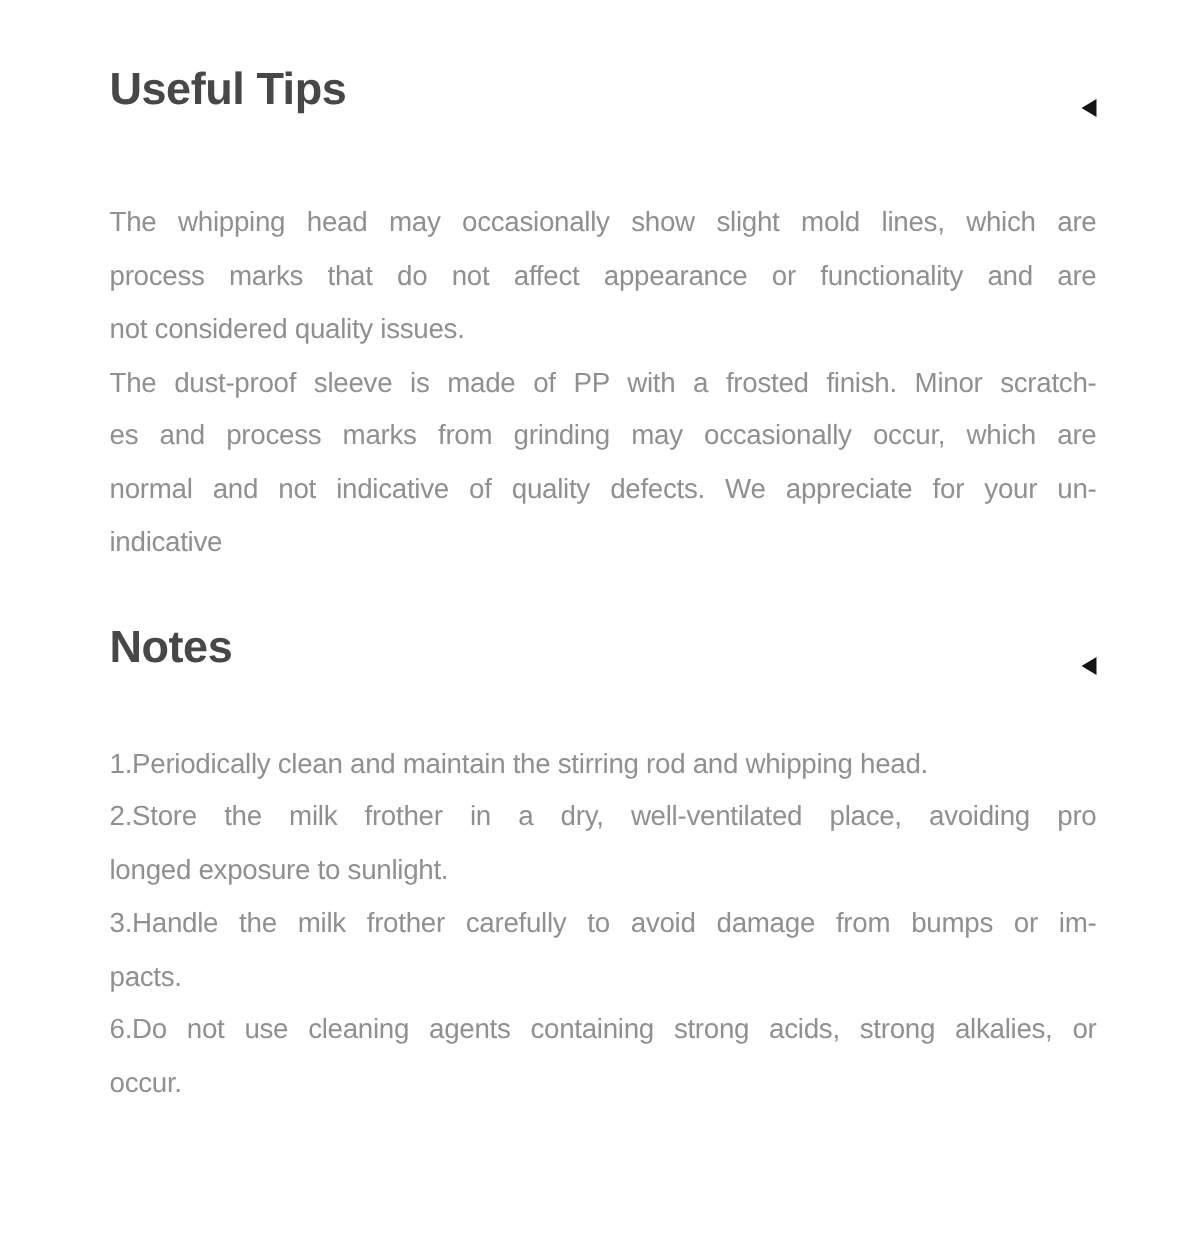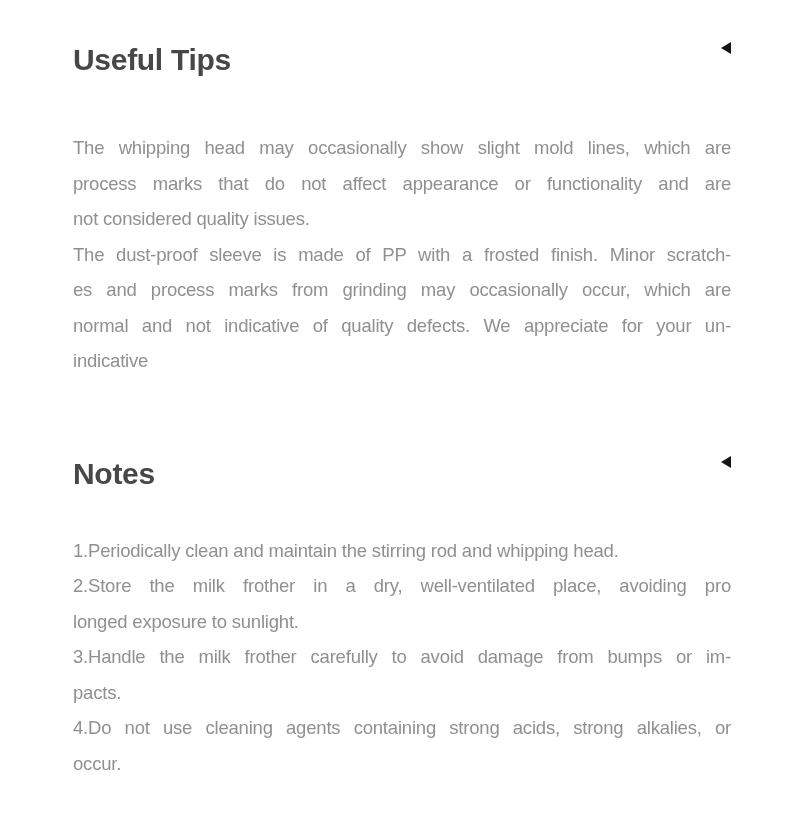--- a/index.html
+++ b/index.html
@@ -20,40 +20,40 @@
     background:var(--bg);
     overflow:hidden;
     display:flow-root;
   }
   .row{
     padding-left:73px;
     padding-right:69px;
   }
   .sec-head{
     display:flex;
-    align-items:flex-start;
+    align-items:flex-end;
     justify-content:space-between;
   }
   .sec-head h2{
     margin:0;
     font-size:30px;
     line-height:36px;
     font-weight:600;
     letter-spacing:-0.3px;
     color:var(--heading);
   }
   .tri{
     width:0;height:0;
     border-top:6px solid transparent;
     border-bottom:6px solid transparent;
     border-right:10px solid var(--marker);
     flex:0 0 auto;
   }
   .sec-head-1{margin-top:42px;}
-  .sec-head-2{margin-top:77px;}
+  .sec-head-2{margin-top:35px;}
   .textblock-1{margin-top:52px;}
   .textblock-2{margin-top:41px;}
   .para{
     color:var(--body);
     font-size:18.5px;
     line-height:35.5px;
     letter-spacing:-0.2px;
   }
   .line{
     text-align:left;
@@ -100,19 +100,19 @@
         </div>
       <div class="para">
           <div class="line just">2.Store the milk frother in a dry, well-ventilated place, avoiding pro</div>
           <div class="line">longed exposure to sunlight.</div>
         </div>
       <div class="para">
           <div class="line just">3.Handle the milk frother carefully to avoid damage from bumps or im-</div>
           <div class="line">pacts.</div>
         </div>
       <div class="para">
-          <div class="line just">4.Do not use cleaning agents containing strong acids, strong alkalies, or</div>
+          <div class="line just">6.Do not use cleaning agents containing strong acids, strong alkalies, or</div>
           <div class="line">occur.</div>
         </div>
     </div>
   </section>
 
 </div>
 
 </body></html>

